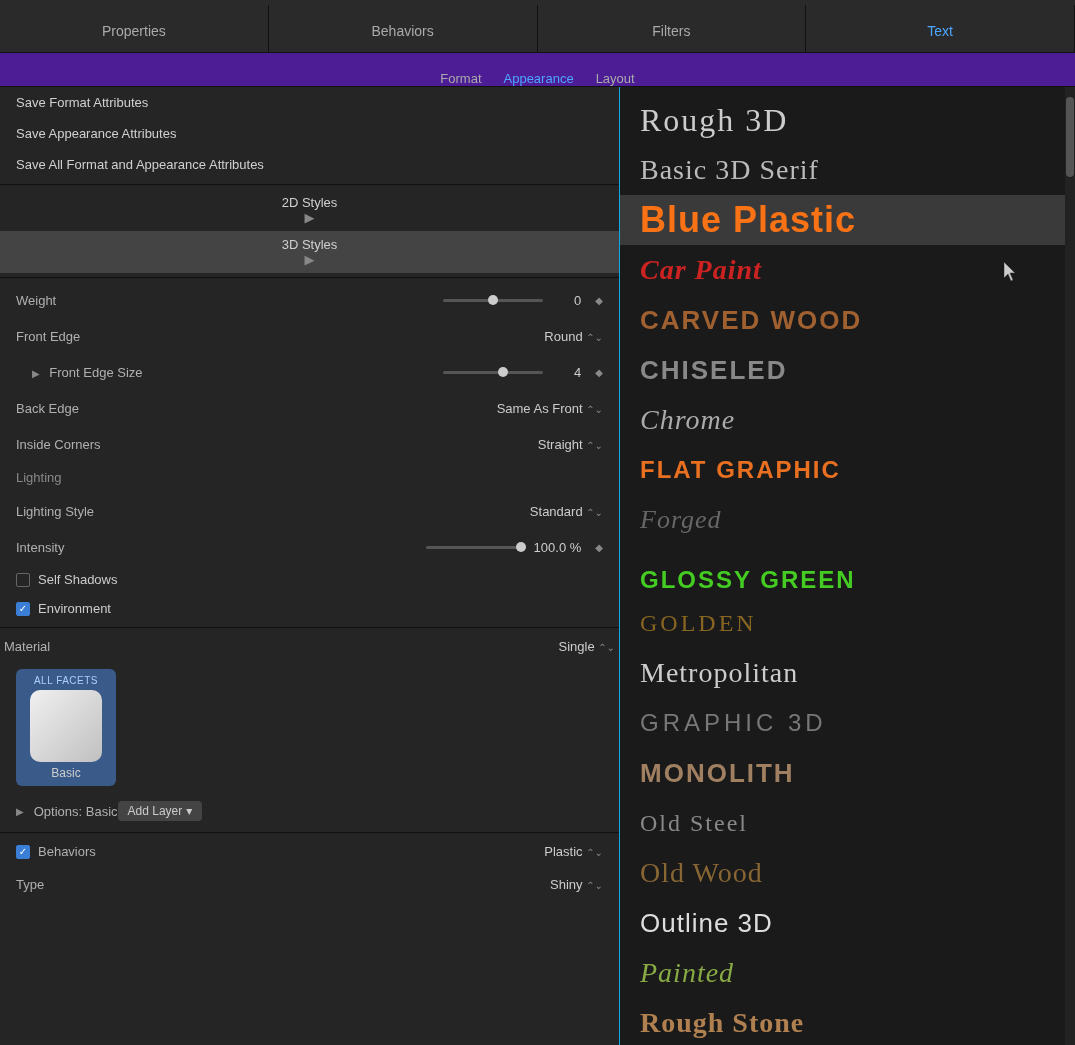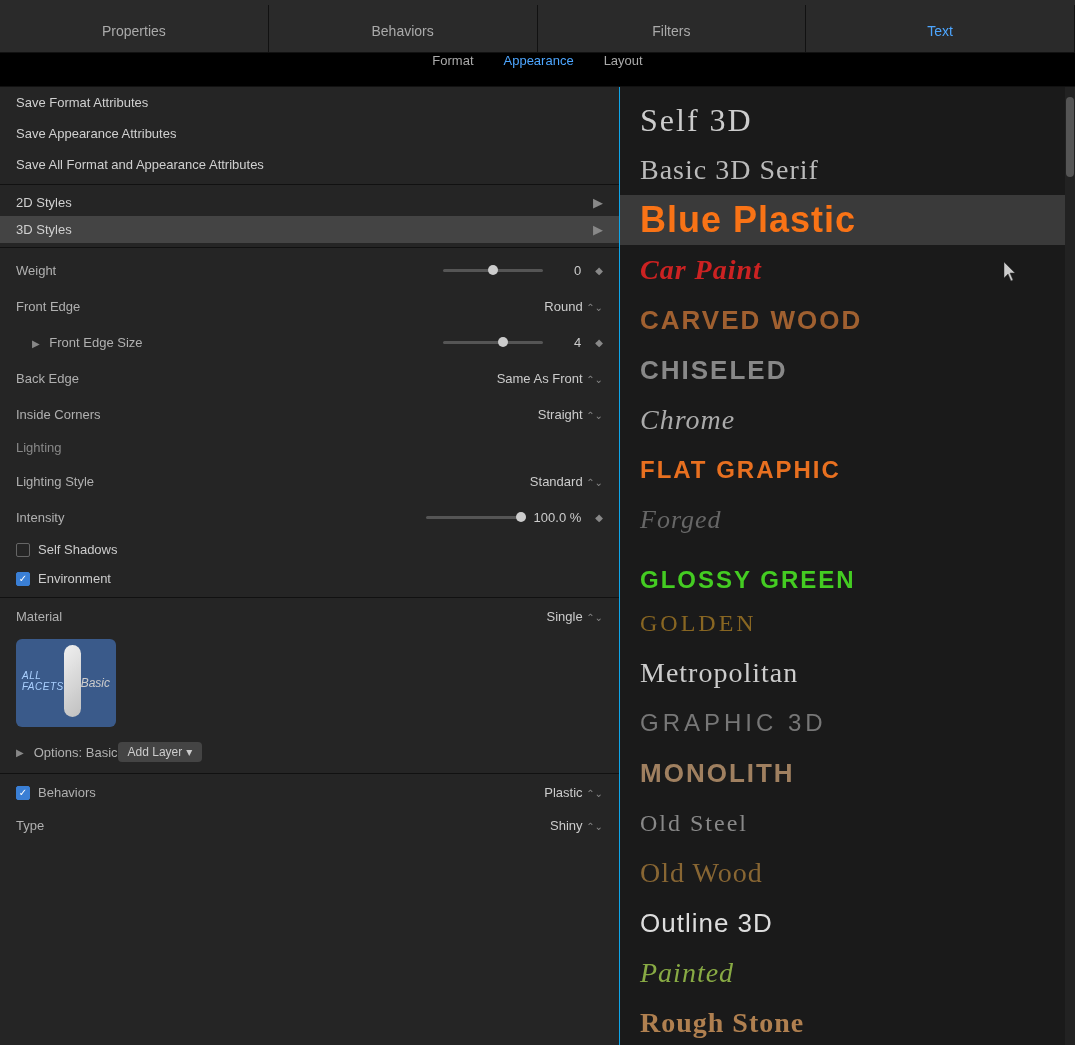--- a/index.html
+++ b/index.html
@@ -35,26 +35,26 @@
       border-right: 1px solid #111;
       margin-top: 10px;
     }
     .top-tab.active {
       color: #4da6ff;
     }
 
     
     .sub-tabs {
       display: flex;
-      background: #000000;
+      background: #4c1d95;
       border-bottom: 1px solid #111;
       height: 34px;
-      align-items: flex-start;
+      align-items: flex-end;
       justify-content: center;
-      gap: 30px;
+      gap: 22px;
     }
     .sub-tab {
       font-size: 13px;
       color: #aaa;
       cursor: pointer;
     }
     .sub-tab.active {
       color: #4da6ff;
     }
 
@@ -88,20 +88,21 @@
     }
 
     
     .style-row {
       display: flex;
       align-items: center;
       justify-content: space-between;
       padding: 6px 16px;
       font-size: 13px;
       cursor: pointer;
+      flex-direction: column;
     }
     .style-row.selected {
       background: #444;
     }
     .style-row-label {
       color: #d0d0d0;
     }
     .style-row-arrow {
       color: #888;
     }
@@ -201,46 +202,45 @@
       font-size: 10px;
     }
     .checkbox-label {
       color: #ccc;
     }
 
     
     .material-row {
       display: flex;
       align-items: center;
-      padding: 7px 16px;
+      padding: 7px 4px;
       font-size: 13px;
     }
     .material-label {
       color: #b0b0b0;
       min-width: 140px;
     }
     .material-value {
       flex: 1;
       text-align: right;
       color: #ccc;
     }
 
     
     .facet-container {
       padding: 8px 16px;
     }
     .facet-box {
       display: inline-flex;
-      flex-direction: row;
+      flex-direction: column;
       align-items: center;
       background: #3a5a8a;
       border-radius: 6px;
       padding: 6px;
       width: 100px;
-      font-style: italic;
     }
     .facet-label-top {
       font-size: 10px;
       color: #aad0ff;
       text-transform: uppercase;
       letter-spacing: 0.5px;
       margin-bottom: 4px;
     }
     .facet-preview {
       width: 72px;
@@ -484,21 +484,21 @@
       <span class="prop-value">
         <span>Shiny</span> <span class="steppers">⌃⌄</span>
       </span>
     </div>
 
   </div>
 
   <div class="right-panel">
     <div class="styles-list" id="styles-list">
     <div class="style-item">
-          <span style="font-size: 32px; font-family: Georgia, serif; font-weight: normal; font-style: normal; letter-spacing: 2px; color: rgb(204, 204, 204);">Self 3D</span>
+          <span style="font-size: 32px; font-family: Georgia, serif; font-weight: normal; font-style: normal; letter-spacing: 2px; color: rgb(204, 204, 204);">Rough 3D</span>
         </div>
         <div class="style-item">
           <span style="font-size: 28px; font-family: Georgia, serif; font-weight: normal; font-style: normal; letter-spacing: 1px; color: rgb(187, 187, 187);">Basic 3D Serif</span>
         </div>
         <div class="style-item selected">
           <span style="font-size: 36px; font-family: -apple-system, sans-serif; font-weight: bold; font-style: normal; letter-spacing: 1px; color: #f97316;">Blue Plastic</span>
         </div>
         <div class="style-item">
           <span style="font-size: 28px; font-family: Georgia, cursive; font-weight: bold; font-style: italic; letter-spacing: 1px; color: rgb(204, 34, 34);">Car Paint</span>
         </div>

